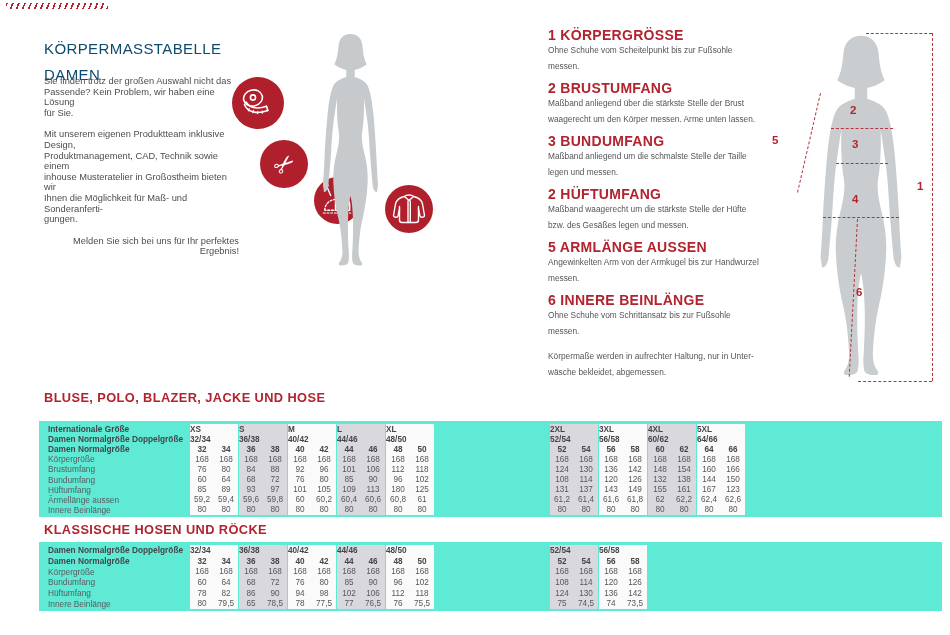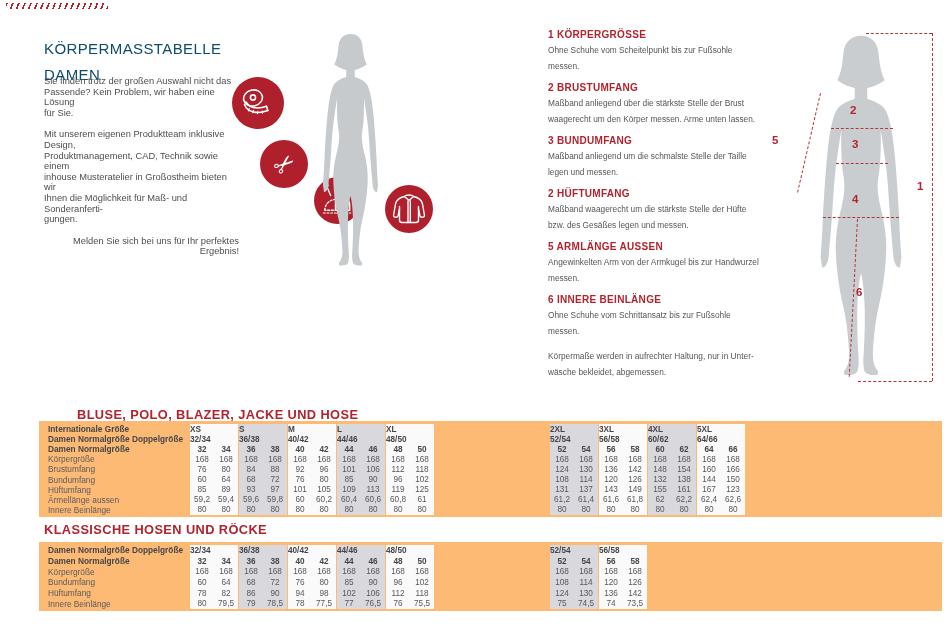--- a/index.html
+++ b/index.html
@@ -24,36 +24,36 @@
   .c4{left:385px;top:185px;width:48px;height:48px;}
   .sc-glyph{color:#fff;font-size:25px;font-family:"DejaVu Sans",sans-serif;
     display:inline-block;transform:rotate(-40deg);line-height:1;}
   
   .fig{position:absolute;color:#c7cacc;}
   .fig-mid{left:315px;top:33px;width:71px;height:235px;}
   .fig-right{left:809px;top:32px;width:104px;height:349px;color:#cacdcf;}
   
   .instructions{position:absolute;left:548px;top:30px;width:215px;}
   .instr{margin-bottom:9.5px;}
-  .instr h3{margin:0 0 1.5px;font-size:10px;line-height:10px;color:#b2232e;
+  .instr h3{margin:0 0 1.5px;font-size:14px;line-height:10px;color:#b2232e;
     letter-spacing:.3px;font-weight:bold;}
   .instr p,.note{margin:0;font-size:8.3px;line-height:16px;color:#55555a;white-space:pre-line;}
   .note{margin-top:4px;}
   
   .ml{position:absolute;}
   .ml.h{border-top:1px dashed #b5353e;}
   .ml.v{border-left:1px dashed #b5353e;}
   .ml.rot{transform-origin:top left;}
   .mnum{position:absolute;color:#b2232e;font-weight:bold;font-size:11.5px;line-height:1;}
   
   .tsec-title{position:absolute;left:44px;margin:0;color:#b2232e;font-weight:bold;
     font-size:12.8px;letter-spacing:.4px;line-height:14px;}
-  #t1-title{top:408px;margin-left:33px;}
+  #t1-title{top:391px;}
   #t2-title{top:523px;}
-  .tbl{position:absolute;left:39px;width:903px;background:#fdba74;padding:3px 0 2px;}
+  .tbl{position:absolute;left:39px;width:903px;background:#5eead4;padding:3px 0 2px;}
   #tbl1{top:421px;}
   #tbl2{top:542px;}
   .trow{display:flex;align-items:center;}
   #tbl1 .trow{height:10.1px;}
   #tbl2 .trow{height:10.7px;}
   .tlbl{width:142px;padding-left:9px;font-size:8.3px;color:#5b5b5f;white-space:nowrap;}
   .tlbl.b,.cell.b,.gcell.b{font-weight:bold;color:#454549;}
   .tgrp{width:48px;height:100%;margin-right:1px;display:flex;align-items:center;
     justify-content:center;flex-shrink:0;}
   .tgrp.lt{background:#fafafb;}
@@ -456,21 +456,21 @@
         </div>
         <div class="tgrp lt">
           <span class="cell">101</span>
           <span class="cell">105</span>
         </div>
         <div class="tgrp dk">
           <span class="cell">109</span>
           <span class="cell">113</span>
         </div>
         <div class="tgrp lt">
-          <span class="cell">119</span>
+          <span class="cell">180</span>
           <span class="cell">125</span>
         </div>
         <div class="tgap"></div>
         <div class="tgrp dk">
           <span class="cell">131</span>
           <span class="cell">137</span>
         </div>
         <div class="tgrp lt">
           <span class="cell">143</span>
           <span class="cell">149</span>
@@ -729,21 +729,21 @@
         </div>
         <div class="tfill"></div>
       </div>
       <div class="trow">
         <div class="tlbl">Innere Beinlänge</div>
         <div class="tgrp lt">
           <span class="cell">80</span>
           <span class="cell">79,5</span>
         </div>
         <div class="tgrp dk">
-          <span class="cell">79</span>
+          <span class="cell">65</span>
           <span class="cell">78,5</span>
         </div>
         <div class="tgrp lt">
           <span class="cell">78</span>
           <span class="cell">77,5</span>
         </div>
         <div class="tgrp dk">
           <span class="cell">77</span>
           <span class="cell">76,5</span>
         </div>

